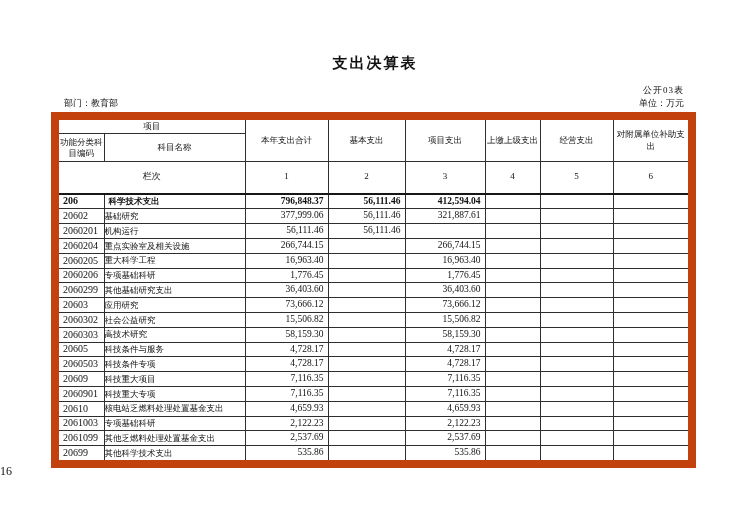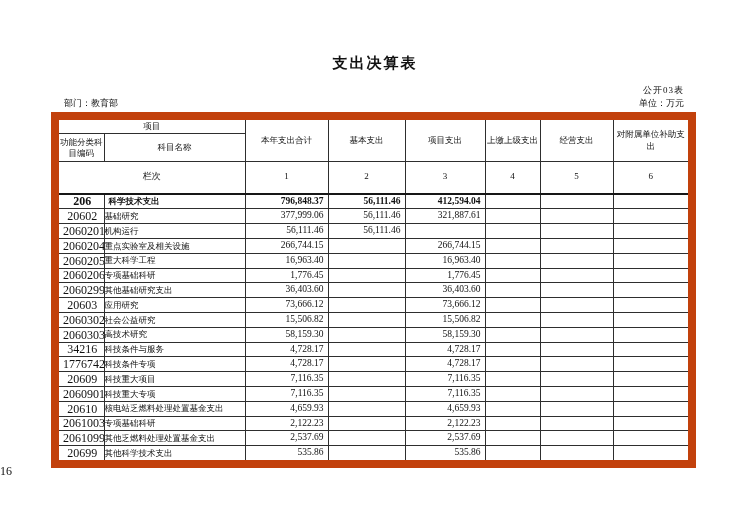--- a/index.html
+++ b/index.html
@@ -28,21 +28,21 @@
     border:1px solid #2e2e2e; overflow:hidden; padding:0;
     font-weight:normal; vertical-align:middle;
   }
   .rpt thead { border-bottom:2px solid #161616; }
   .rpt thead th { font-size:8.5px; text-align:center; white-space:normal; line-height:1.3; padding:1px; }
   .rpt thead tr.h1 { height:17px; }
   .rpt thead tr.h2 { height:28px; }
   .rpt thead tr.rank { height:32px; }
   .rpt thead tr.rank th { font-size:9px; }
   .rpt tbody td { height:13.8px; font-size:9px; line-height:1; white-space:nowrap; }
-  .rpt td.code { text-align:center; padding:0 2px 0 4px; font-size:12px; }
+  .rpt td.code { text-align:left; padding:0 2px 0 4px; font-size:10px; }
   .rpt td.name { text-align:left; font-size:8.5px; }
   .rpt td.name.lv1 { padding-left:4px;margin-left:24px; }
   .rpt td.name.lv2 { }
   .rpt td.name.lv3 { }
   .rpt td.num { text-align:right; padding-right:4px; font-size:9.5px; }
   .rpt tr.bold td { font-weight:bold; }
   .page-num {
     position:absolute; top:464px; left:0; width:745px;
     font-size:12px;
   }
@@ -191,31 +191,31 @@
           <td class="code">2060303</td>
           <td class="name lv3">高技术研究</td>
           <td class="num">58,159.30</td>
           <td class="num"></td>
           <td class="num">58,159.30</td>
           <td class="num"></td>
           <td class="num"></td>
           <td class="num"></td>
         </tr>
         <tr>
-          <td class="code">34216</td>
+          <td class="code">20605</td>
           <td class="name lv2">科技条件与服务</td>
           <td class="num">4,728.17</td>
           <td class="num"></td>
           <td class="num">4,728.17</td>
           <td class="num"></td>
           <td class="num"></td>
           <td class="num"></td>
         </tr>
         <tr>
-          <td class="code">1776742</td>
+          <td class="code">2060503</td>
           <td class="name lv3">科技条件专项</td>
           <td class="num">4,728.17</td>
           <td class="num"></td>
           <td class="num">4,728.17</td>
           <td class="num"></td>
           <td class="num"></td>
           <td class="num"></td>
         </tr>
         <tr>
           <td class="code">20609</td>

